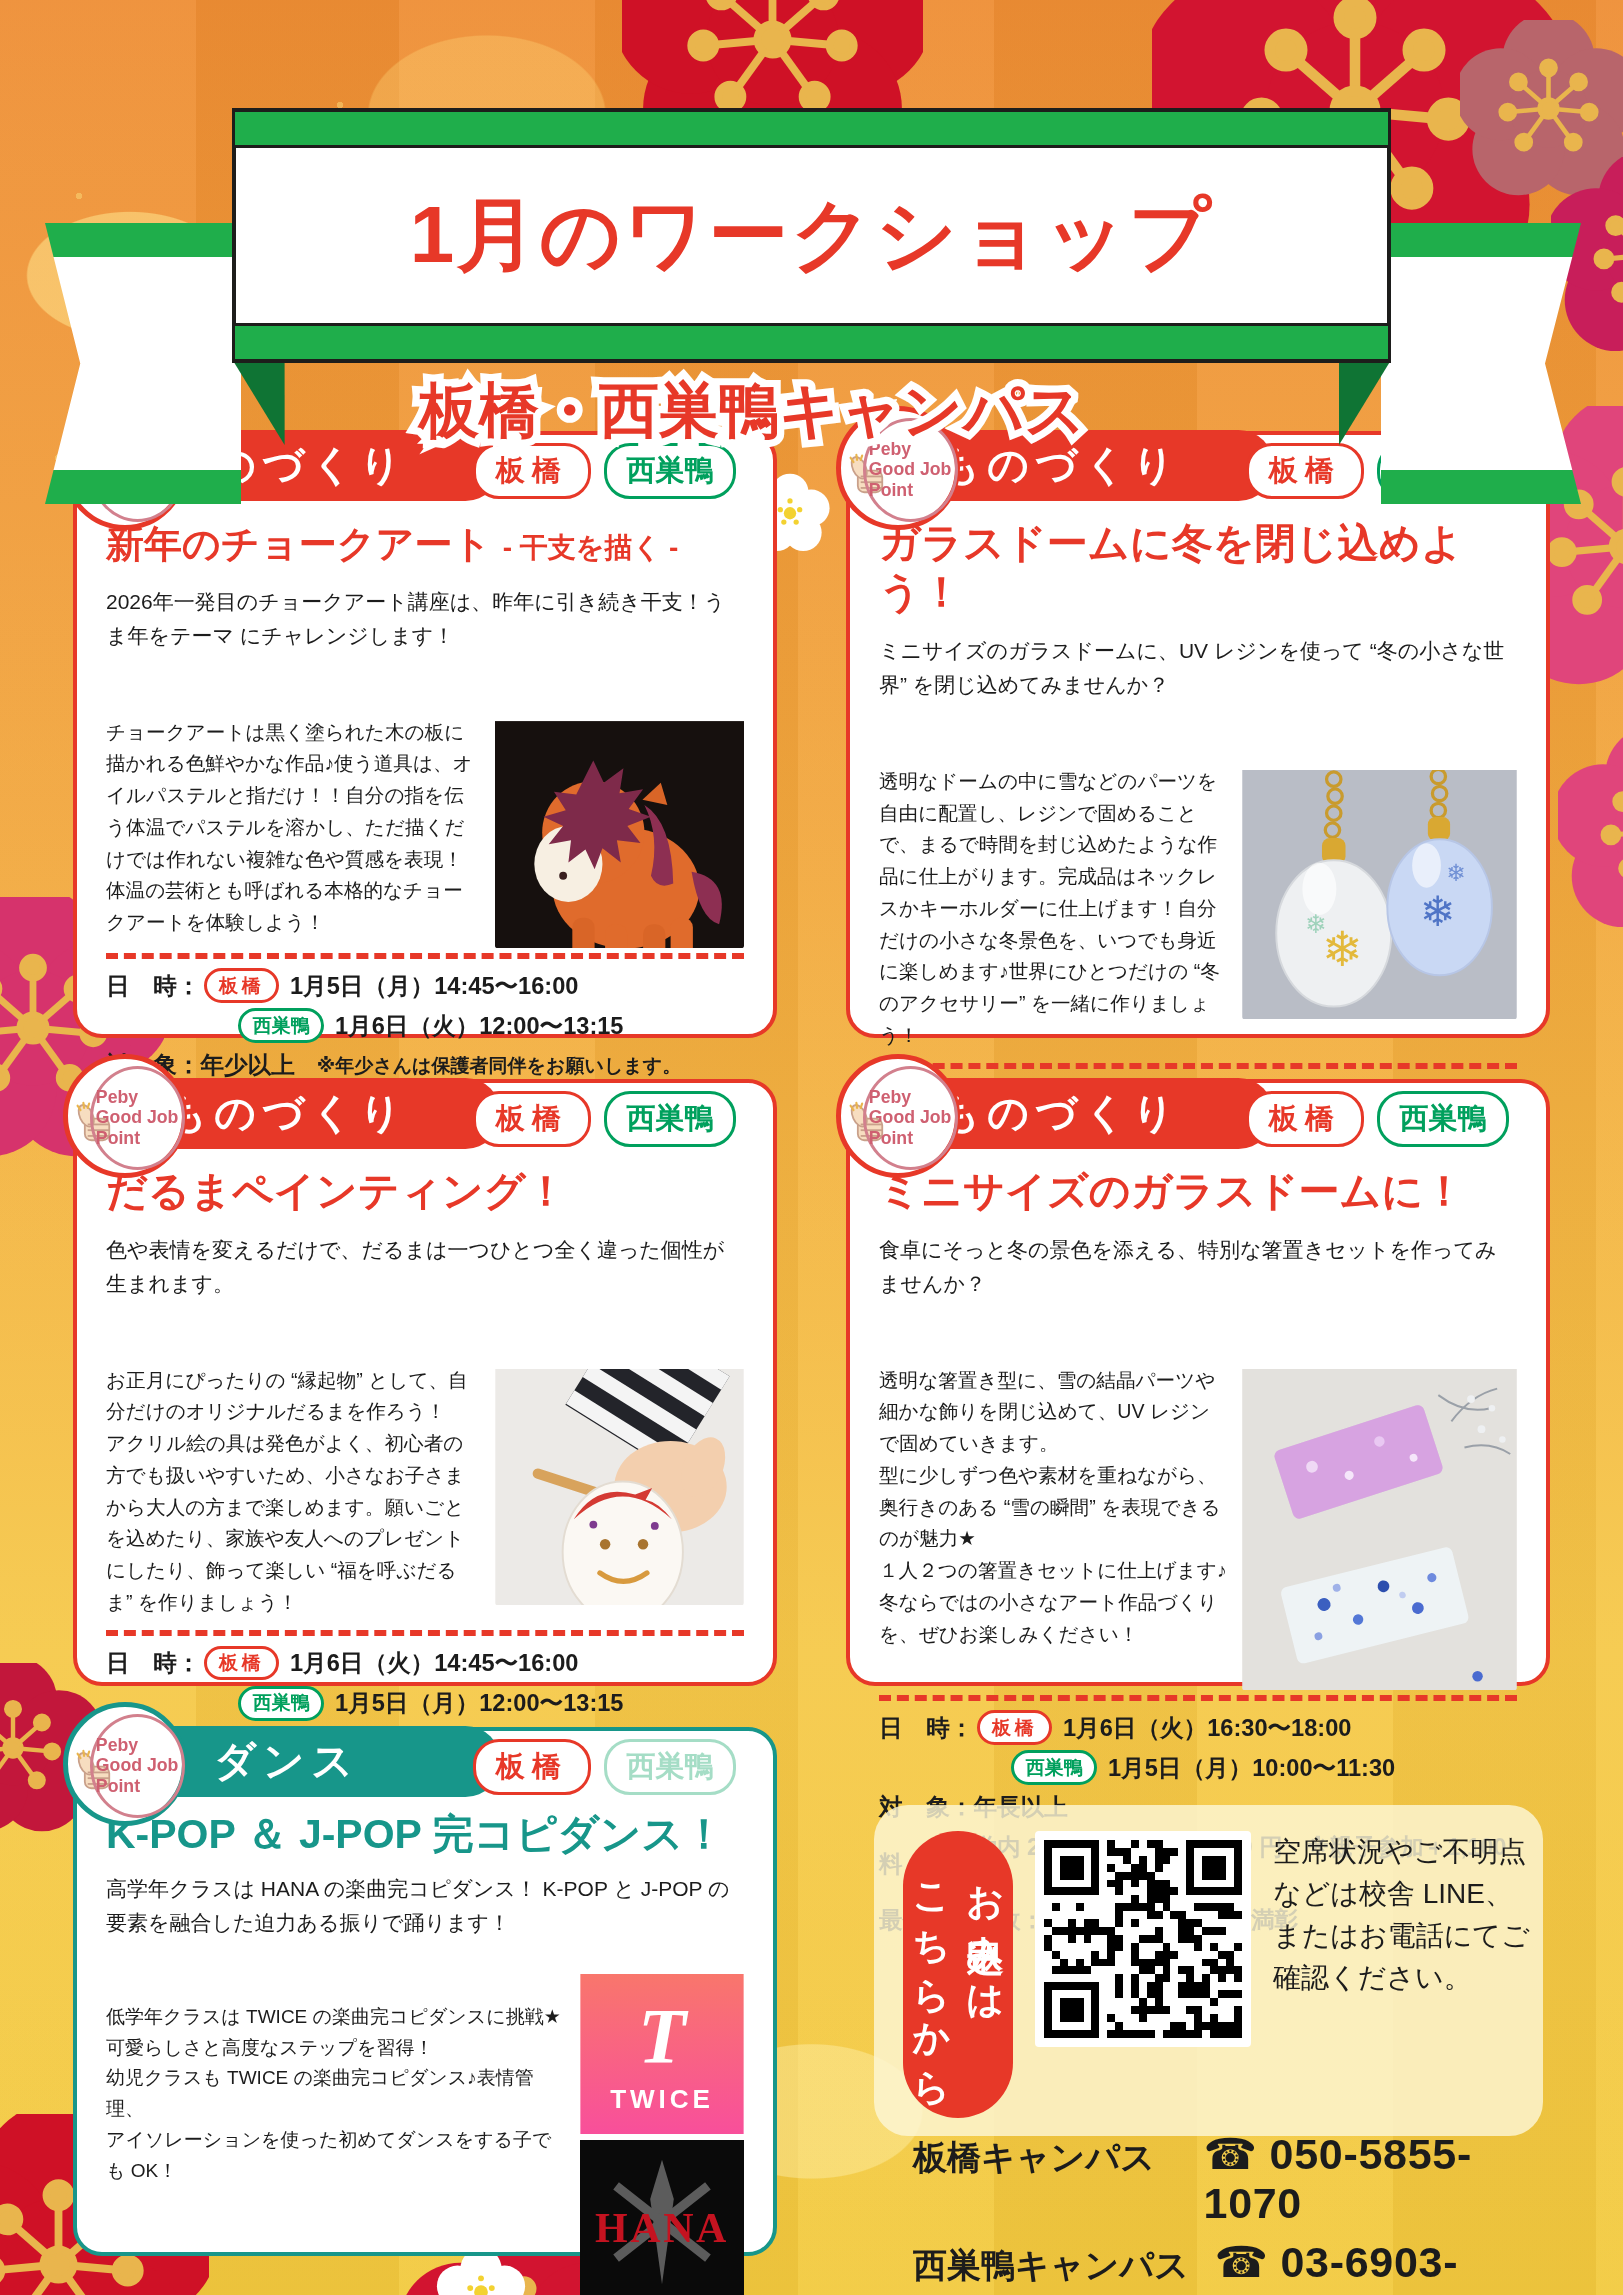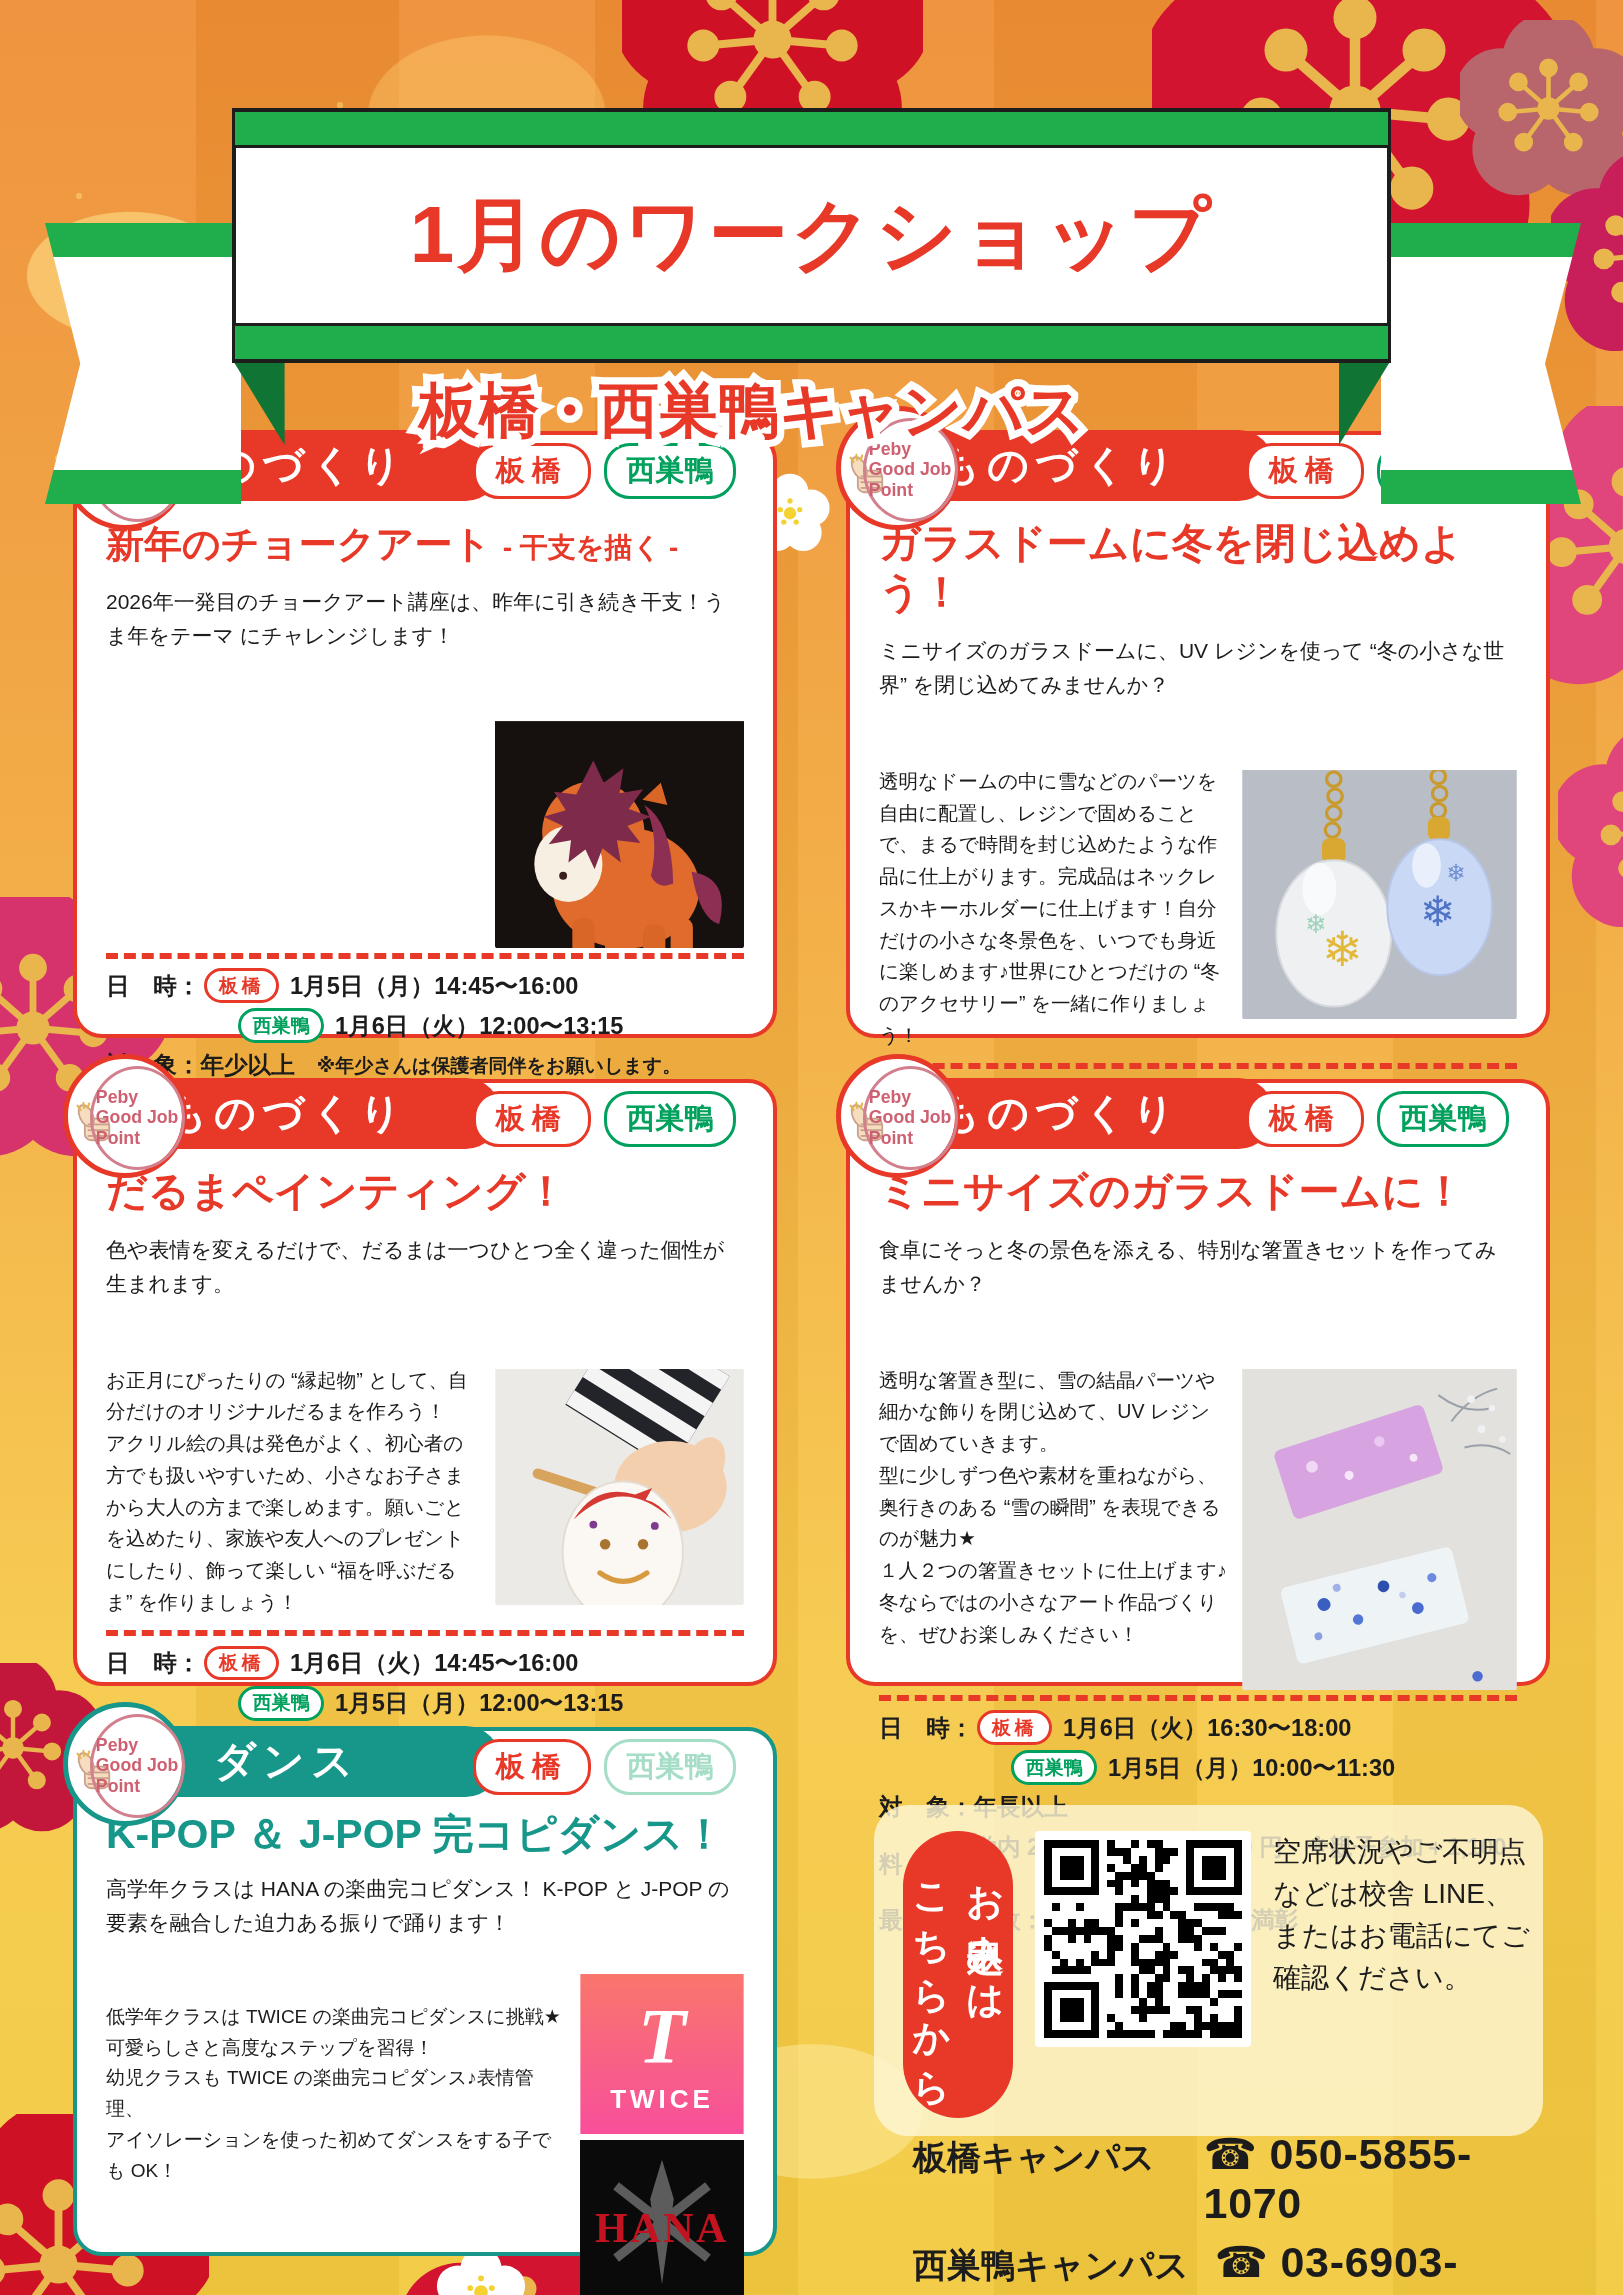--- a/index.html
+++ b/index.html
@@ -262,20 +262,21 @@
           <path d="M300 230 q60 10 42 80 q-30 -8 -42 -80z" fill="#8d2f52"></path>
           <circle cx="150" cy="170" r="78" fill="#e06b2c"></circle>
           <ellipse cx="112" cy="218" rx="52" ry="58" fill="#f7efe2"></ellipse>
           <circle cx="104" cy="236" r="6" fill="#3a2020"></circle>
           <circle cx="186" cy="160" r="9" fill="#231512"></circle>
           <path d="M225 120 l28 -26 10 34 z" fill="#d96527"></path>
           <path d="M150 60 l16 34 30 -22 -6 38 36 -6 -22 30 34 12 -36 14 20 26 -36 -4 6 34 -28 -22 -12 32 -14 -30 -26 20 4 -34 -34 6 22 -28 -30 -14 34 -10 -18 -28 34 4 z" fill="#7e2a4a"></path>
           <path d="M228 128 q42 26 44 120 q-24 10 -34 -12 q14 -60 -10 -108z" fill="#8d2f52"></path>
         </svg>
       </div>
+      <span>チョークアートは黒く塗られた木の板に描かれる色鮮やかな作品♪使う道具は、オイルパステルと指だけ！！自分の指を伝う体温でパステルを溶かし、ただ描くだけでは作れない複雑な色や質感を表現！体温の芸術とも呼ばれる本格的なチョークアートを体験しよう！</span>
     </div>
     <div class="divider"></div>
     <div class="drow">
       <span class="dlabel">日　時：</span>
       <span class="minipill red">板橋</span>
       <span>1月5日（月）14:45〜16:00</span>
     </div>
     <div class="drow indent">
       <span class="minipill green">西巣鴨</span>
       <span>1月6日（火）12:00〜13:15</span>

